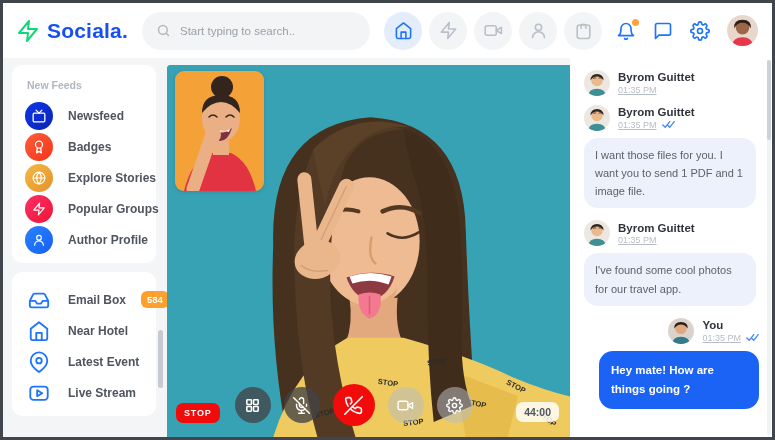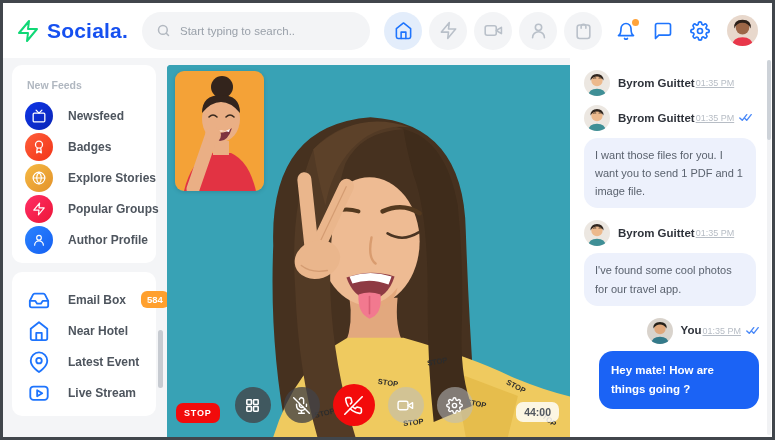--- a/index.html
+++ b/index.html
@@ -56,21 +56,21 @@
   .ctl.lite { background:rgba(185,190,192,.55); }
   .timer { position:absolute; right:11px; bottom:15px; background:rgba(255,255,255,.82); color:#50565e; font-size:10.5px; font-weight:700; padding:4px 8px; border-radius:7px; }
 
   
   .chat { width:202px; flex:0 0 auto; background:#fff; display:flex; flex-direction:column; padding:10px 13px 9px 14px; position:relative; overflow:hidden; }
   .chat-scroll-track { position:absolute; right:1px; top:2px; bottom:2px; width:4px; background:#f1f2f4; border-radius:2px; }
   .chat-scroll-thumb { position:absolute; right:1px; top:2px; width:4px; height:80px; background:#cdd2d8; border-radius:2px; cursor:pointer; }
   .msg-head { display:flex; align-items:center; gap:8px; margin:2px 0 7px; }
   .msg-head.right { justify-content:flex-end; }
   .chat-avatar { width:26px; height:26px; border-radius:50%; overflow:hidden; flex:0 0 auto; }
-  .who { display:flex; flex-direction:row; gap:1px; }
+  .who { display:flex; flex-direction:column; gap:1px; }
   .sender { font-size:11.5px; font-weight:700; color:#2f333b; line-height:1.1; }
   .meta { display:flex; align-items:center; gap:5px; }
   .time { font-size:9px; color:#b7bdc5;text-decoration:underline; }
   .checks { width:13px; height:9px; color:#4a89f8; }
   .bubble { background:#edf1fc; color:#5a626e; font-size:11px; line-height:1.65; border-radius:14px; padding:8px 11px; margin:0 0 10px; max-width:172px; }
   .bubble.mine { margin-left:auto; background:#1b63f5; color:#fff; font-weight:700; font-size:11.5px; max-width:160px; border-radius:14px; padding:10px 12px; }
   .ic { display:block; }
 </style>
 </head>
 <body>

